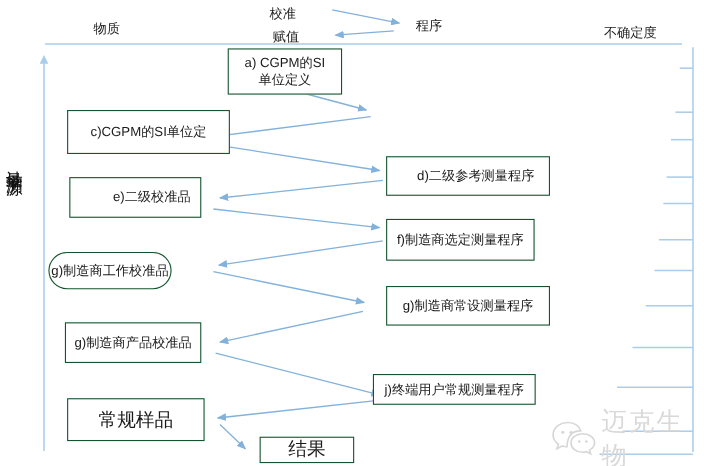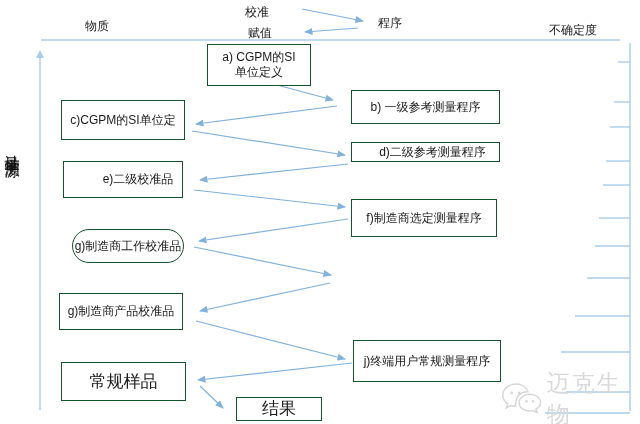--- a/index.html
+++ b/index.html
@@ -13,31 +13,31 @@
     display:flex;flex-direction:column;align-items:center;justify-content:center;
     font-size:12px;line-height:1.25;text-align:center;box-sizing:border-box;z-index:3;
   }
   .lbl{position:absolute;font-size:12px;color:#222;white-space:nowrap;z-index:3;}
   .vlabel{
     position:absolute;left:2px;top:143px;font-size:15px;color:#111;z-index:3;
     writing-mode:vertical-rl;text-orientation:upright;letter-spacing:2px;
   }
   
   .box-a{left:207px;top:44px;width:104px;height:42px;}
-  .box-c{left:61px;top:100px;width:124px;height:40px;}
+  .box-c{left:61px;top:100px;width:148px;height:40px;}
   .box-e{left:63px;top:161px;width:120px;height:37px;padding-left:30px;}
-  .box-gw{left:72px;top:229px;width:112px;height:34px;border-radius:17px;}
+  .box-gw{left:44px;top:229px;width:112px;height:34px;border-radius:17px;}
   .box-gp{left:59px;top:293px;width:124px;height:37px;}
   .box-sample{left:61px;top:362px;width:125px;height:39px;font-size:17px;}
   
   .box-b{left:351px;top:90px;width:149px;height:34px;}
-  .box-d{left:351px;top:142px;width:149px;height:20px;padding-left:14px;}
-  .box-f{left:351px;top:199px;width:146px;height:38px;}
+  .box-d{left:351px;top:142px;width:149px;height:36px;padding-left:14px;}
+  .box-f{left:351px;top:199px;width:135px;height:38px;}
   .box-gs{left:351px;top:260px;width:149px;height:36px;}
-  .box-j{left:353px;top:340px;width:148px;height:42px;}
+  .box-j{left:339px;top:340px;width:148px;height:28px;}
   .box-result{left:236px;top:397px;width:86px;height:24px;font-size:17px;}
   
   .lbl-substance{left:85px;top:18px;}
   .lbl-calibration{left:245px;top:4px;}
   .lbl-assignment{left:248px;top:25px;text-align:right;}
   .lbl-procedure{left:378px;top:15px;}
   .lbl-uncertainty{left:549px;top:22px;text-align:right;}
   
   .watermark{position:absolute;left:500px;top:368px;z-index:4;display:flex;align-items:center;}
   .wm-text{font-size:23px;color:#d9d9d9;letter-spacing:2px;margin-left:4px;}
@@ -105,23 +105,23 @@
   <div class="dbox box-a">
     <span>a) CGPM的SI</span>
     <span>单位定义</span>
   </div>
   <div class="dbox box-c">c)CGPM的SI单位定</div>
   <div class="dbox box-e">e)二级校准品</div>
   <div class="dbox box-gw">g)制造商工作校准品</div>
   <div class="dbox box-gp">g)制造商产品校准品</div>
   <div class="dbox box-sample">常规样品</div>
 
-  <div class="dbox box-b">b) 一级参考测量程序</div>
   <div class="dbox box-d">d)二级参考测量程序</div>
   <div class="dbox box-f">f)制造商选定测量程序</div>
+  <div class="dbox box-gs">g)制造商常设测量程序</div>
   <div class="dbox box-j">j)终端用户常规测量程序</div>
   <div class="dbox box-result">结果</div>
 
   <div class="watermark">
     <svg width="46" height="38" viewBox="0 0 46 38">
       <g fill="#ffffff" stroke="#d7d7d7" stroke-width="1.6">
         <path d="M18,3 C9,3 3,8.5 3,15 c0,3.8 2,7 5.2,9.2 l-1.4,4.4 4.8,-2.6 c1.8,0.5 3.2,0.7 5,0.6 C17,15 23,11 30,11.2 28.6,6.4 23.8,3 18,3 Z"></path>
         <path d="M32,14 c-6.6,0 -11.5,4 -11.5,9 0,5 4.9,9 11.5,9 1.3,0 2.6,-0.2 3.8,-0.5 l3.9,2.1 -1.1,-3.6 C41.3,28.4 43.5,26 43.5,23 43.5,18 38.6,14 32,14 Z"></path>
       </g>
       <g fill="#d7d7d7">

